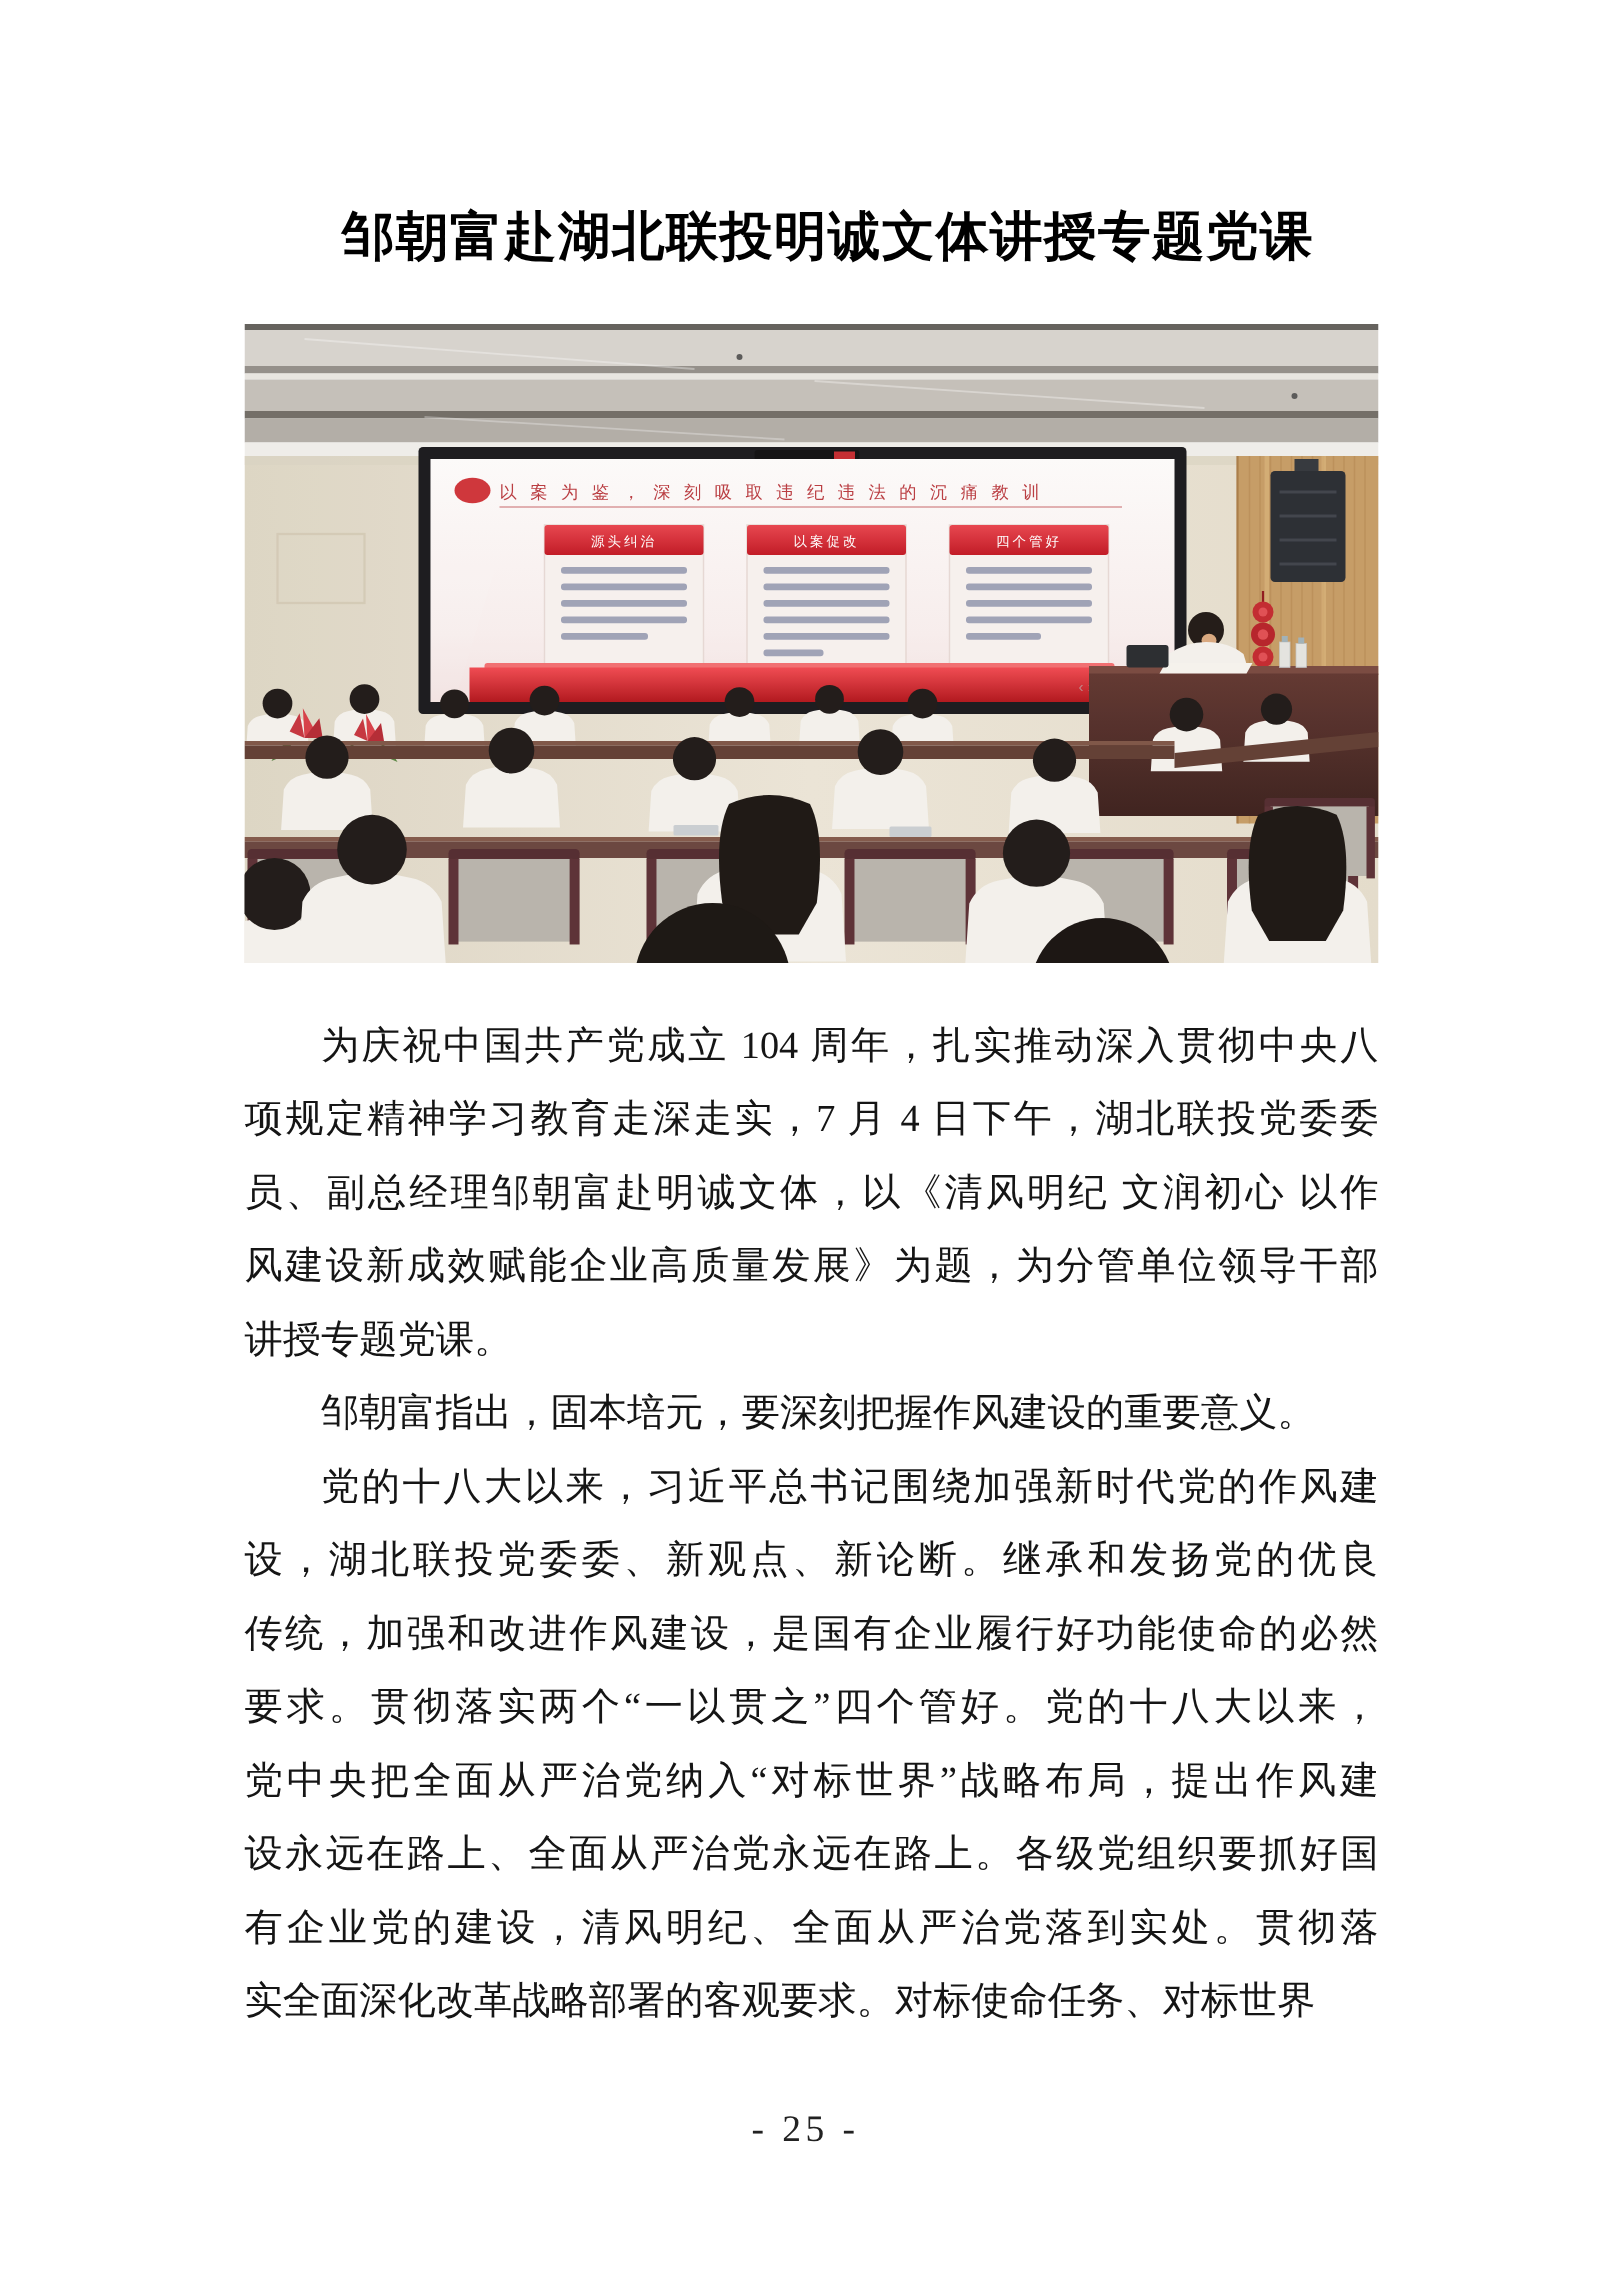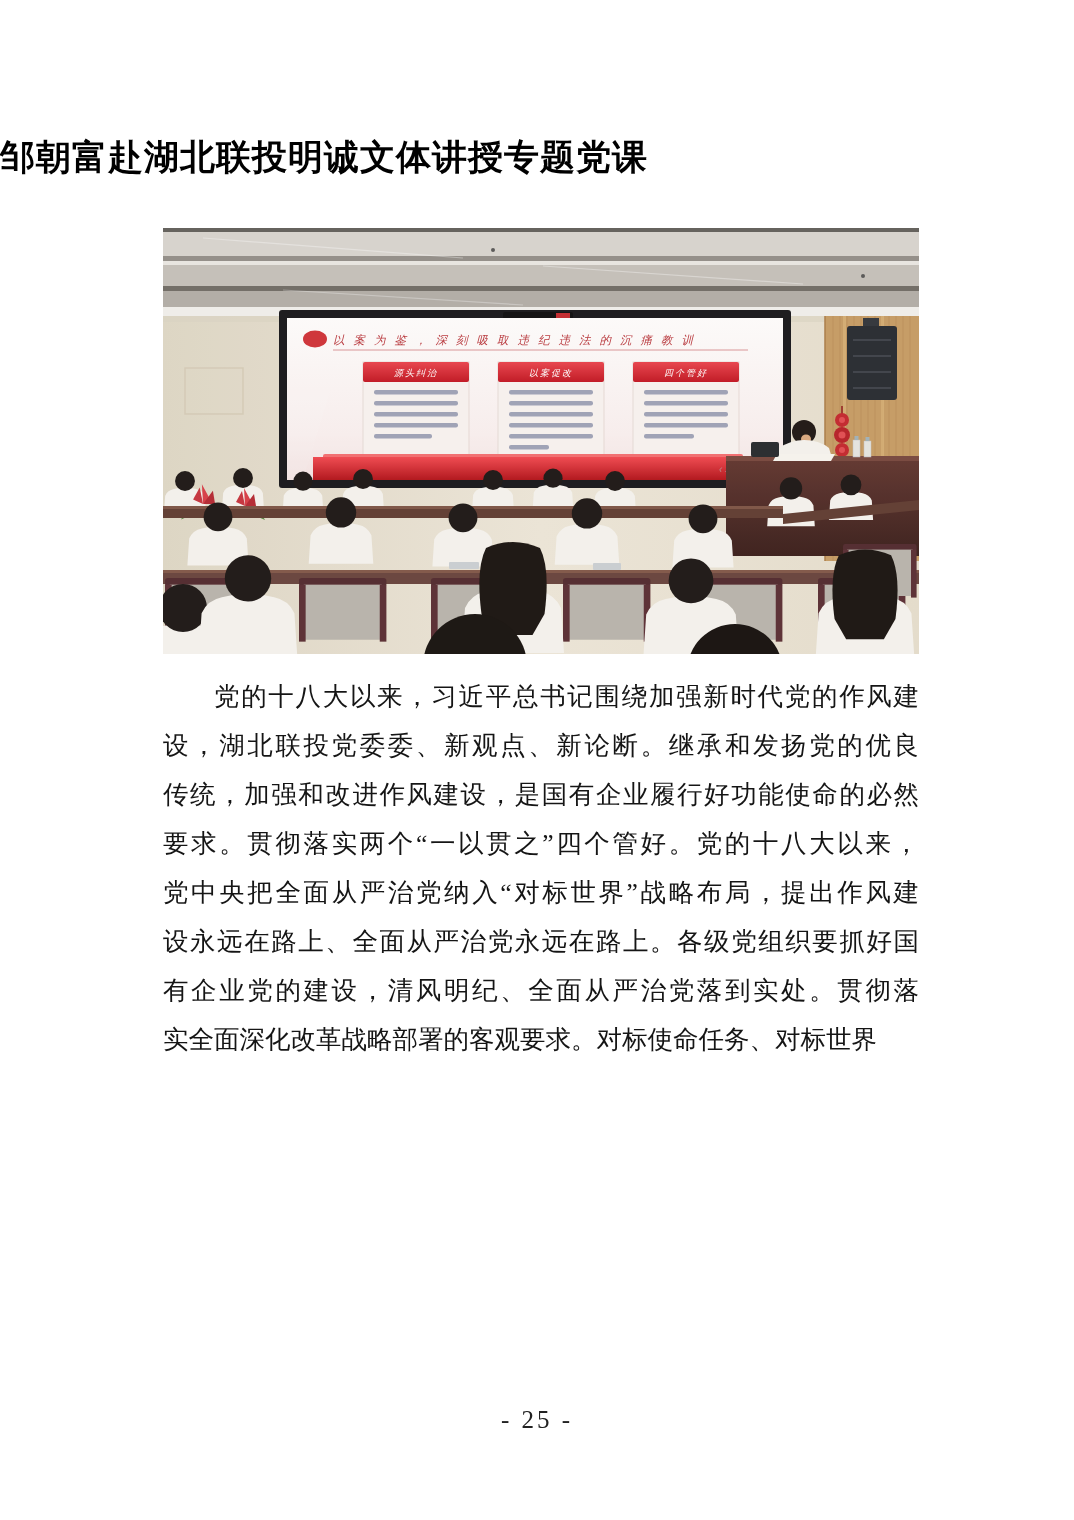--- a/index.html
+++ b/index.html
@@ -1,20 +1,20 @@
 <!DOCTYPE html>
 <html><head>
 <meta charset="utf-8">
 <style>
   html,body{margin:0;padding:0;background:#ffffff;}
   .page{position:relative;width:1074px;height:1520px;background:#ffffff;overflow:hidden;
         font-family:"Liberation Serif", serif;}
-  .doc-title{position:absolute;top:134px;left:0;width:876px;text-align:left;
+  .doc-title{position:absolute;top:134px;left:0;width:876px;text-align:right;
              font-size:35px;font-weight:700;color:#000;letter-spacing:1px;margin:0;}
-  .photo{position:absolute;left:163px;top:228px;width:756px;height:426px;margin:0;font-style:italic;}
+  .photo{position:absolute;left:163px;top:216px;width:756px;height:426px;margin:0;}
   .photo svg{display:block;}
   .body-text{position:absolute;left:163px;top:672px;width:756px;color:#151515;
              font-size:25.5px;}
   .para{margin:0;padding:0;}
   .line{height:49px;line-height:49px;text-align:justify;text-align-last:justify;}
   .para .line:first-child{text-indent:2em;}
   .para .line:last-child{text-align-last:auto;}
   .page-number{position:absolute;top:1406px;left:0;width:1074px;text-align:center;
                font-size:25px;letter-spacing:3px;color:#222;}
   .svgtxt{font-family:"Liberation Sans", sans-serif;}
@@ -273,20 +273,30 @@
         <circle cx="312" cy="438" r="52" fill="#140f0c"></circle>
         <circle cx="572" cy="444" r="48" fill="#120d0b"></circle>
       </g>
 
       <rect x="0" y="0" width="756" height="426" fill="#e8d9c3" opacity="0.05"></rect>
     </svg>
   </figure>
 
   <div class="body-text">
     <p class="para">
+      <span class="line" style="display:block">为庆祝中国共产党成立 104 周年，扎实推动深入贯彻中央八</span>
+      <span class="line" style="display:block">项规定精神学习教育走深走实，7 月 4 日下午，湖北联投党委委</span>
+      <span class="line" style="display:block">员、副总经理邹朝富赴明诚文体，以《清风明纪 文润初心 以作</span>
+      <span class="line" style="display:block">风建设新成效赋能企业高质量发展》为题，为分管单位领导干部</span>
+      <span class="line" style="display:block">讲授专题党课。</span>
+    </p>
+    <p class="para">
+      <span class="line" style="display:block">邹朝富指出，固本培元，要深刻把握作风建设的重要意义。</span>
+    </p>
+    <p class="para">
       <span class="line" style="display:block">党的十八大以来，习近平总书记围绕加强新时代党的作风建</span>
       <span class="line" style="display:block">设，湖北联投党委委、新观点、新论断。继承和发扬党的优良</span>
       <span class="line" style="display:block">传统，加强和改进作风建设，是国有企业履行好功能使命的必然</span>
       <span class="line" style="display:block">要求。贯彻落实两个“一以贯之”四个管好。党的十八大以来，</span>
       <span class="line" style="display:block">党中央把全面从严治党纳入“对标世界”战略布局，提出作风建</span>
       <span class="line" style="display:block">设永远在路上、全面从严治党永远在路上。各级党组织要抓好国</span>
       <span class="line" style="display:block">有企业党的建设，清风明纪、全面从严治党落到实处。贯彻落</span>
       <span class="line" style="display:block">实全面深化改革战略部署的客观要求。对标使命任务、对标世界</span>
     </p>
   </div>

